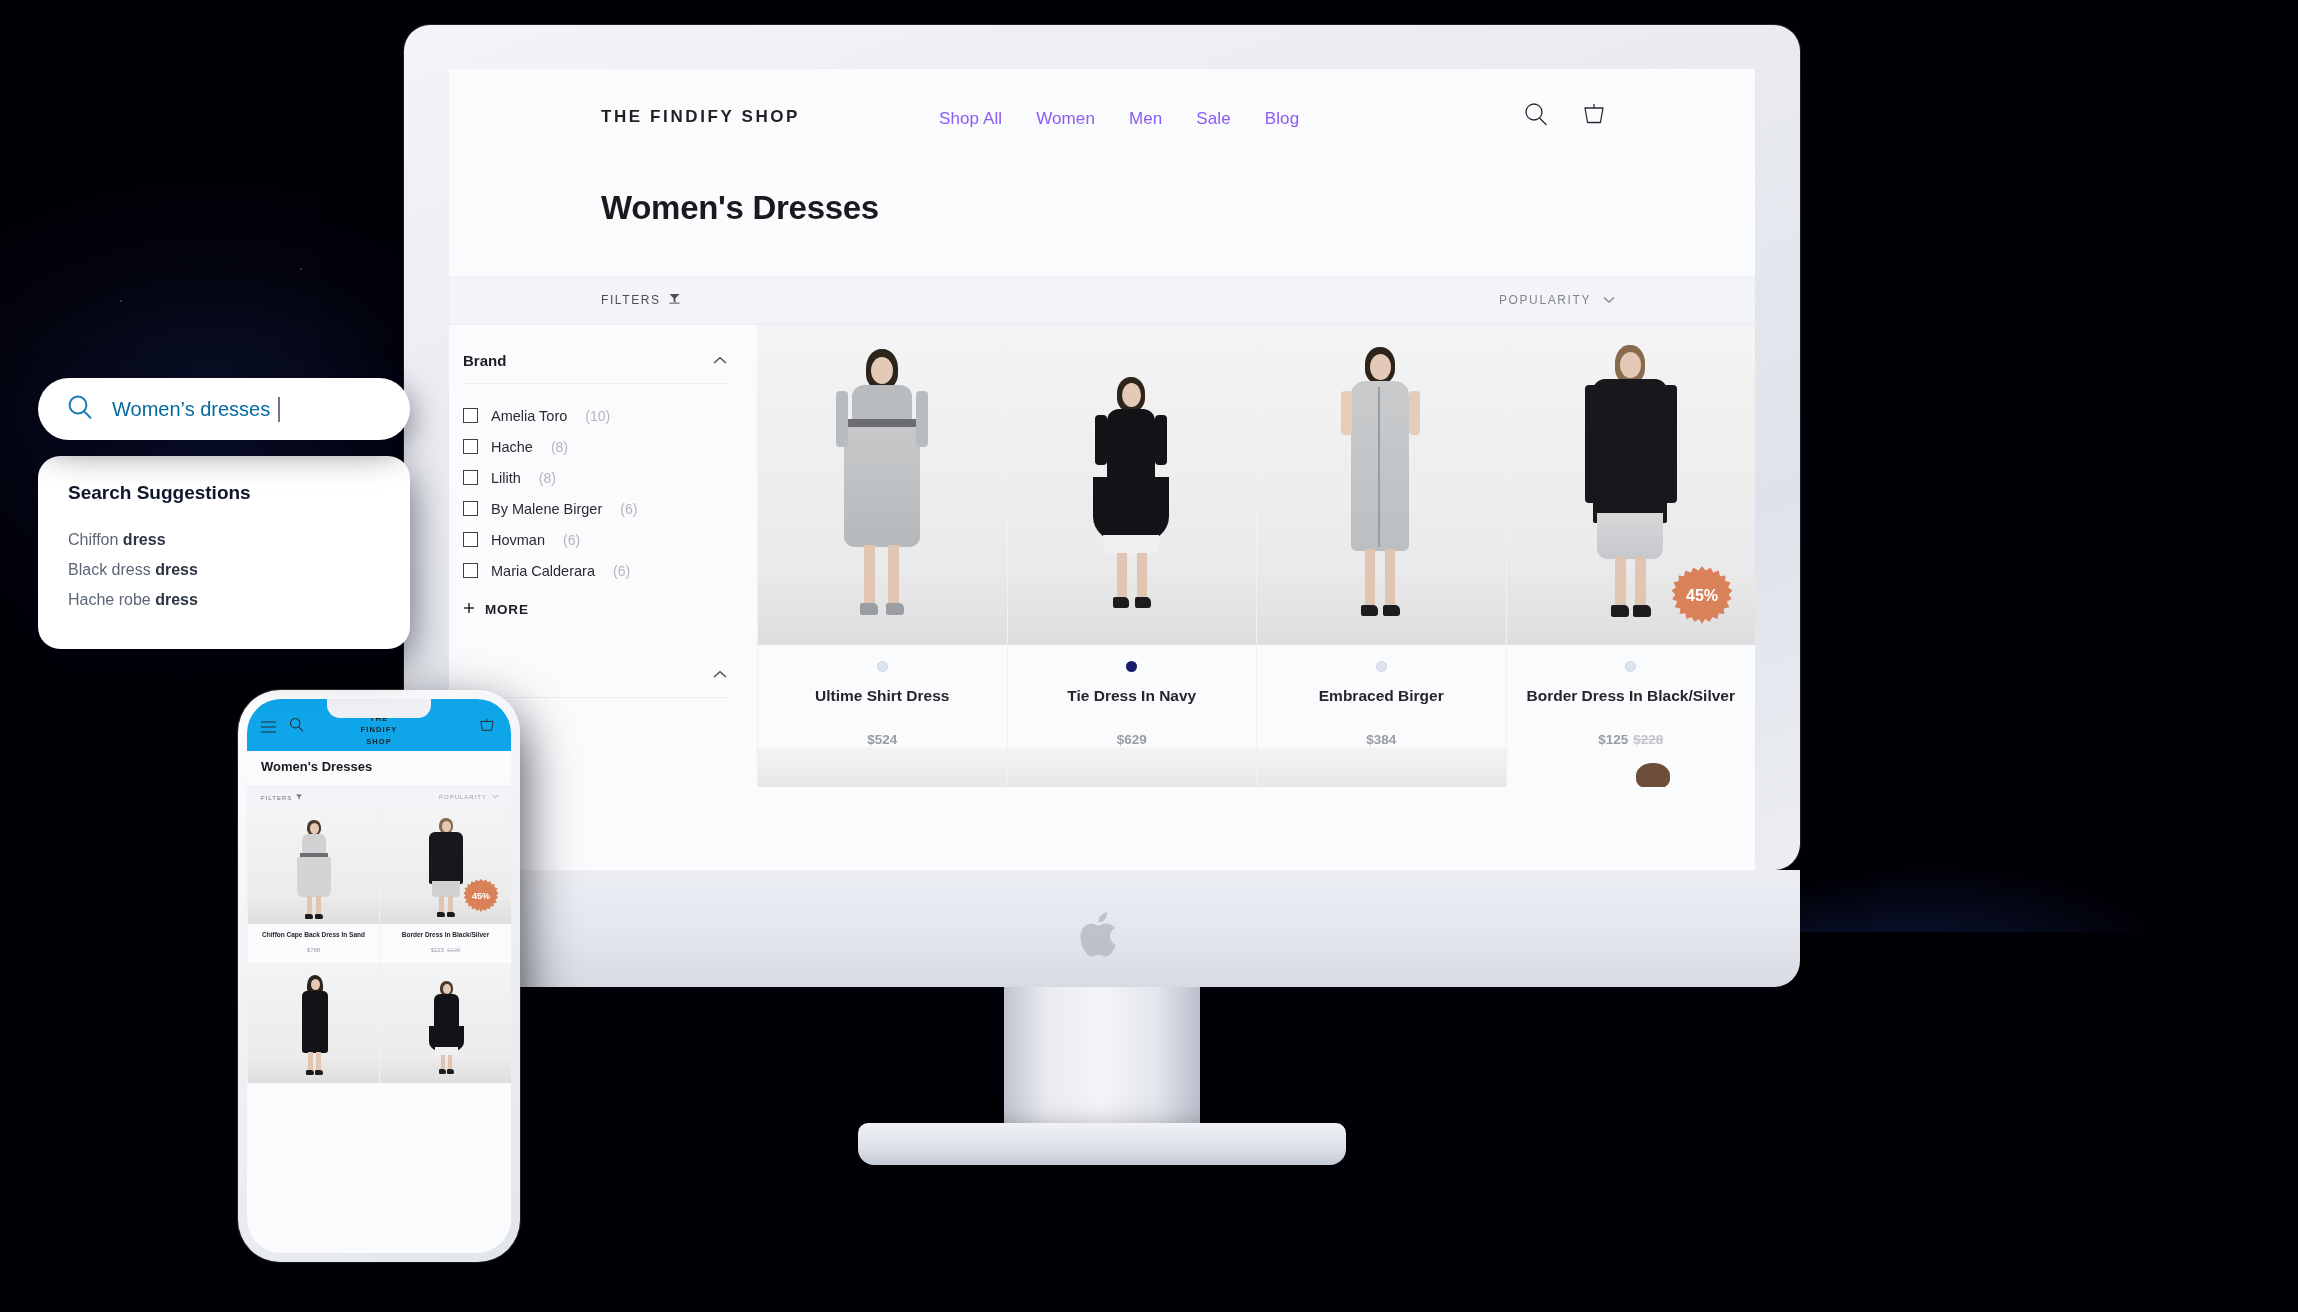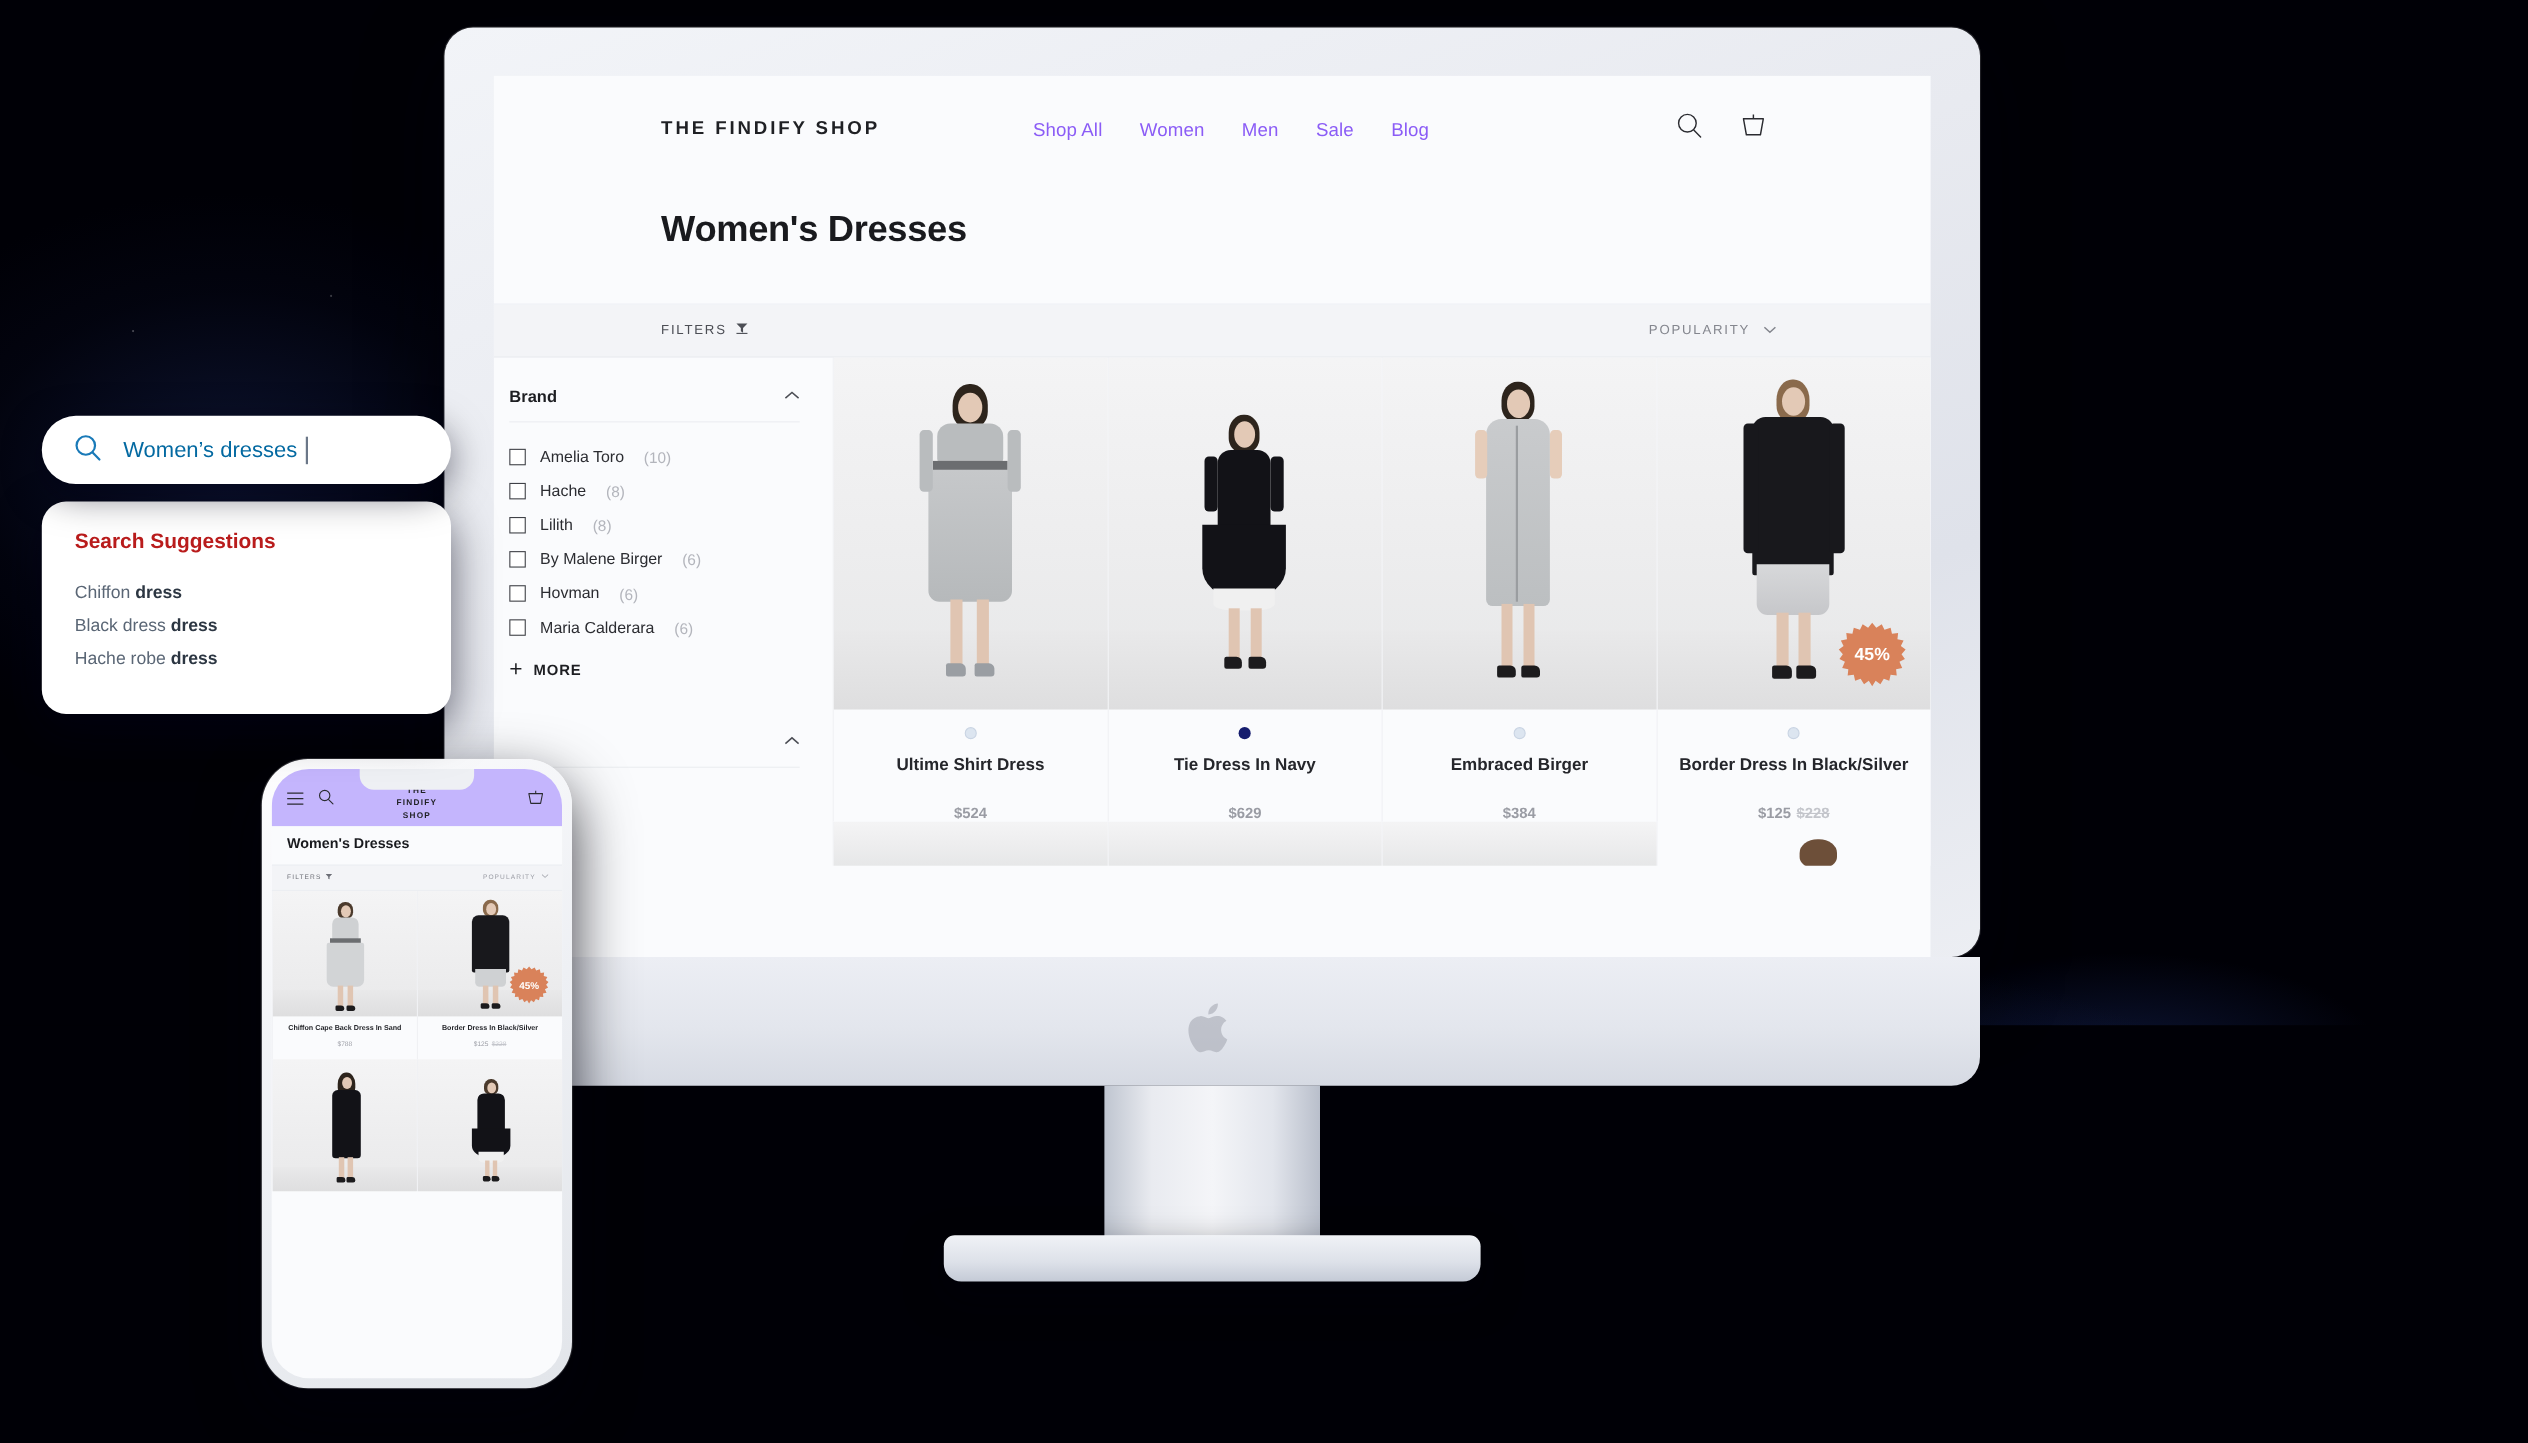--- a/index.html
+++ b/index.html
@@ -160,21 +160,21 @@
     padding: 9px;
   }
   .phone-screen {
     position: relative; width: 100%; height: 100%;
     border-radius: 34px; overflow: hidden; background: #fafbfd;
   }
   .notch {
     position: absolute; left: 50%; top: 0; transform: translateX(-50%);
     width: 104px; height: 19px; background: #eef0f4; border-radius: 0 0 13px 13px; z-index: 5;
   }
-  .ph-header { position: relative; height: 52px; background: #c4b5fd; }
+  .ph-header { position: relative; height: 52px; background: #0ea5e9; }
   .ph-burger { position: absolute; left: 14px; top: 20px; }
   .ph-search { position: absolute; left: 42px; top: 18px; }
   .ph-cart { position: absolute; right: 16px; top: 18px; }
   .ph-logo {
     position: absolute; left: 50%; top: 14px; transform: translateX(-50%);
     text-align: center; font-size: 7.5px; font-weight: 700; letter-spacing: 1.1px;
     color: #1f2024; line-height: 1.5;
   }
   .ph-title { padding: 8px 0 12px 14px; font-size: 13px; font-weight: 700; color: #191a1e; background:#fafbfd; }
   .ph-filterbar {
@@ -200,21 +200,21 @@
     position: relative; width: 100%; height: 62px; background: #fff;
     border-radius: 31px; display: flex; align-items: center; padding: 0 0 0 28px;
     box-shadow: 0 10px 34px rgba(0,0,20,0.55);
   }
   .search-text { margin-left: 18px; font-size: 20px; color: #0369a1; }
   .caret { display: inline-block; width: 1.5px; height: 25px; background: #6b7788; margin-left: 8px; vertical-align: -5px; }
   .suggest-panel {
     margin-top: 16px; width: 100%; background: #fff; border-radius: 22px;
     padding: 26px 30px 34px; box-shadow: 0 14px 40px rgba(0,0,20,0.6);
   }
-  .suggest-title { font-size: 19px; font-weight: 700; color: #b91c1c; margin-bottom: 21px; }
+  .suggest-title { font-size: 19px; font-weight: 700; color: #0f172a; margin-bottom: 21px; }
   .suggest-item { font-size: 16px; color: #5a6675; padding: 6px 0; }
   .suggest-item b { color: #2c3642; font-weight: 700; }
 </style>
 </head>
 <body>
 
 <div id="stage">
 
   <div class="speck" style="left:120px;top:300px;opacity:.5"></div>
   <div class="speck" style="left:300px;top:268px;opacity:.4"></div>

